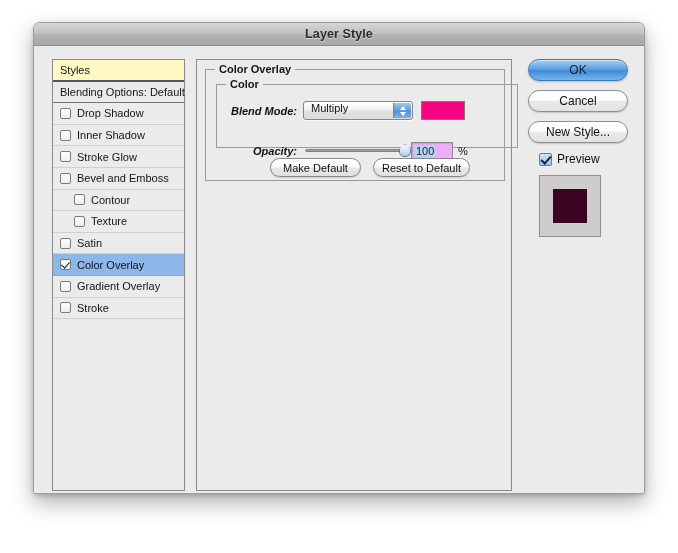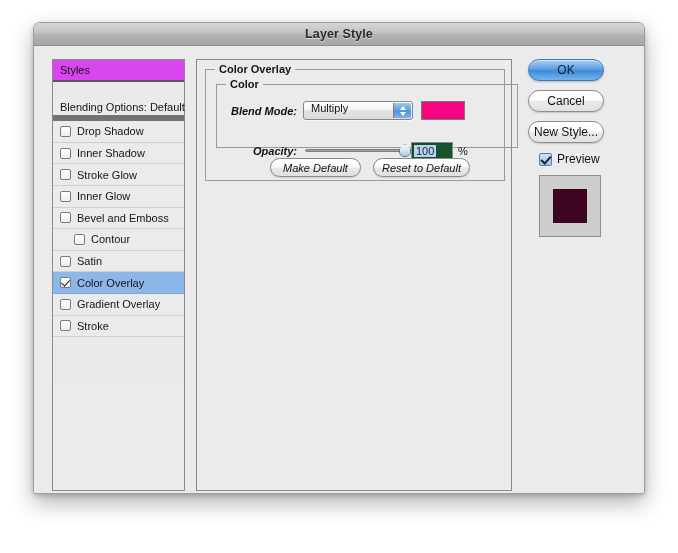--- a/index.html
+++ b/index.html
@@ -76,26 +76,25 @@
     padding-left: 7px;
     font-size: 11px;
     color: #141414;
     box-sizing: border-box;
     border-bottom: 1px solid #cfcfcf;
     background: #ebebeb;
     position: relative;
   }
   .side-row.header {
     font-weight: normal;
-    background: #d946ef;
+    background: #fef9c3;
     border-bottom: 2px solid #565656;
   }
   .side-row.blending {
-    border-bottom: 6px solid #737373;
-    margin-top: 18px;
+    border-bottom: 1px solid #737373;
   }
   .side-row.selected {
     background: #8cb7e8;
     border-bottom: 1px solid #7fa9dc;
   }
   .side-row.indented { padding-left: 21px; }
   .side-row .label { white-space: nowrap; }
 
   .cb {
     width: 11px;
@@ -262,21 +261,21 @@
     border: 1px solid #6e7c8a;
     border-radius: 2px 2px 5px 5px;
     box-sizing: border-box;
     clip-path: polygon(50% 0%, 100% 38%, 100% 100%, 0% 100%, 0% 38%);
   }
   #opacity-field {
     margin-left: 6px;
     width: 42px;
     height: 17px;
     border: 1px solid #8b8b8b;
-    background: #14532d;
+    background: #f0abfc;
     box-sizing: border-box;
     display: flex;
     align-items: center;
     padding-left: 2px;
     box-shadow: inset 1px 1px 1px rgba(0,0,0,0.12);
   }
   #opacity-value {
     font-size: 11px;
     color: #10233c;
     background: #b7d3f0;
@@ -294,21 +293,20 @@
     border-radius: 10px;
     background: linear-gradient(to bottom, #ffffff 0%, #fbfbfb 46%, #e8e8e8 54%, #e0e0e0 100%);
     font-size: 11px;
     color: #111;
     display: flex;
     align-items: center;
     justify-content: center;
     box-sizing: border-box;
     box-shadow: 0 1px 1px rgba(0,0,0,0.13);
     white-space: nowrap;
-    font-style: italic;
   }
   #btn-make-default {
     position: absolute;
     left: 64px;
     top: 88px;
     width: 91px;
     height: 19px;
   }
   #btn-reset-default {
     position: absolute;
@@ -319,21 +317,21 @@
   }
 
   
   #right-col {
     position: absolute;
     left: 494px;
     top: 13px;
     width: 104px;
   }
   .rbtn {
-    width: 76px;
+    width: 100px;
     height: 22px;
     border-radius: 11px;
     font-size: 12px;
     margin-bottom: 9px;
     border: 1px solid #8d8d8d;
     background: linear-gradient(to bottom, #ffffff 0%, #fdfdfd 45%, #e9e9e9 53%, #e2e2e2 100%);
     color: #111;
     display: flex;
     align-items: center;
     justify-content: center;
@@ -420,29 +418,29 @@
           <div class="side-row">
             <span class="cb"></span>
             <span class="label">Inner Shadow</span>
           </div>
           <div class="side-row">
             <span class="cb"></span>
             <span class="label">Stroke Glow</span>
           </div>
           <div class="side-row">
             <span class="cb"></span>
-            <span class="label">Inner Glow</span>
-          </div>
-          <div class="side-row">
-            <span class="cb"></span>
             <span class="label">Bevel and Emboss</span>
           </div>
           <div class="side-row indented">
             <span class="cb"></span>
             <span class="label">Contour</span>
+          </div>
+          <div class="side-row indented">
+            <span class="cb"></span>
+            <span class="label">Texture</span>
           </div>
           <div class="side-row">
             <span class="cb"></span>
             <span class="label">Satin</span>
           </div>
           <div class="side-row selected">
             <span class="cb checked"></span>
             <span class="label">Color Overlay</span>
           </div>
           <div class="side-row">

